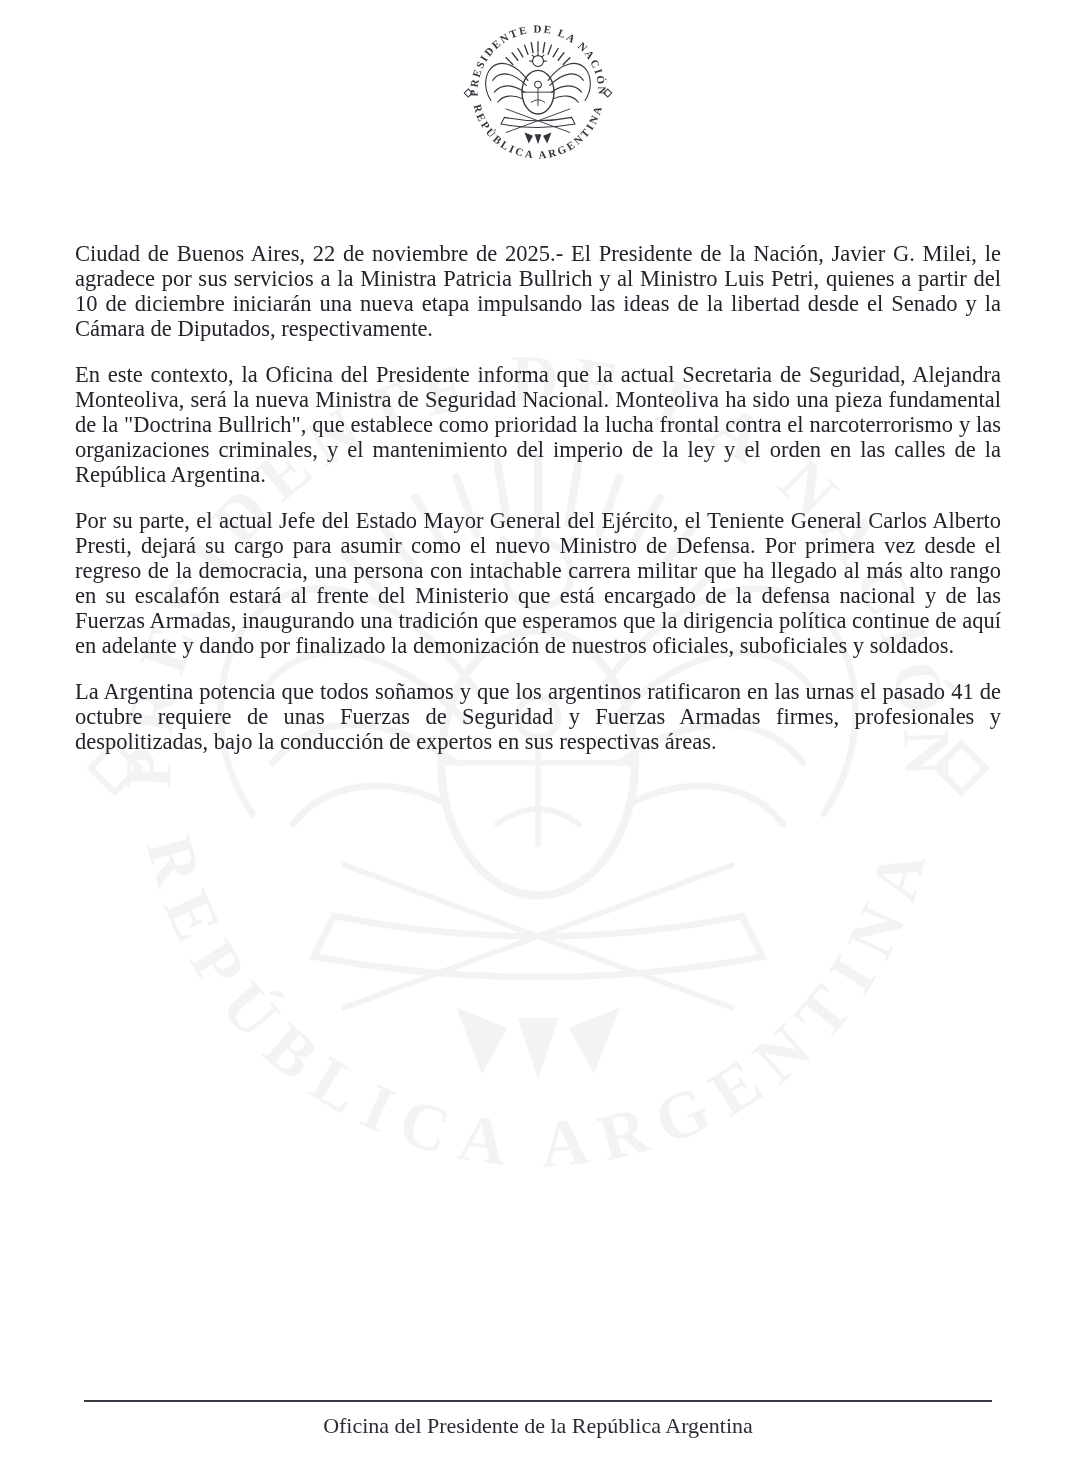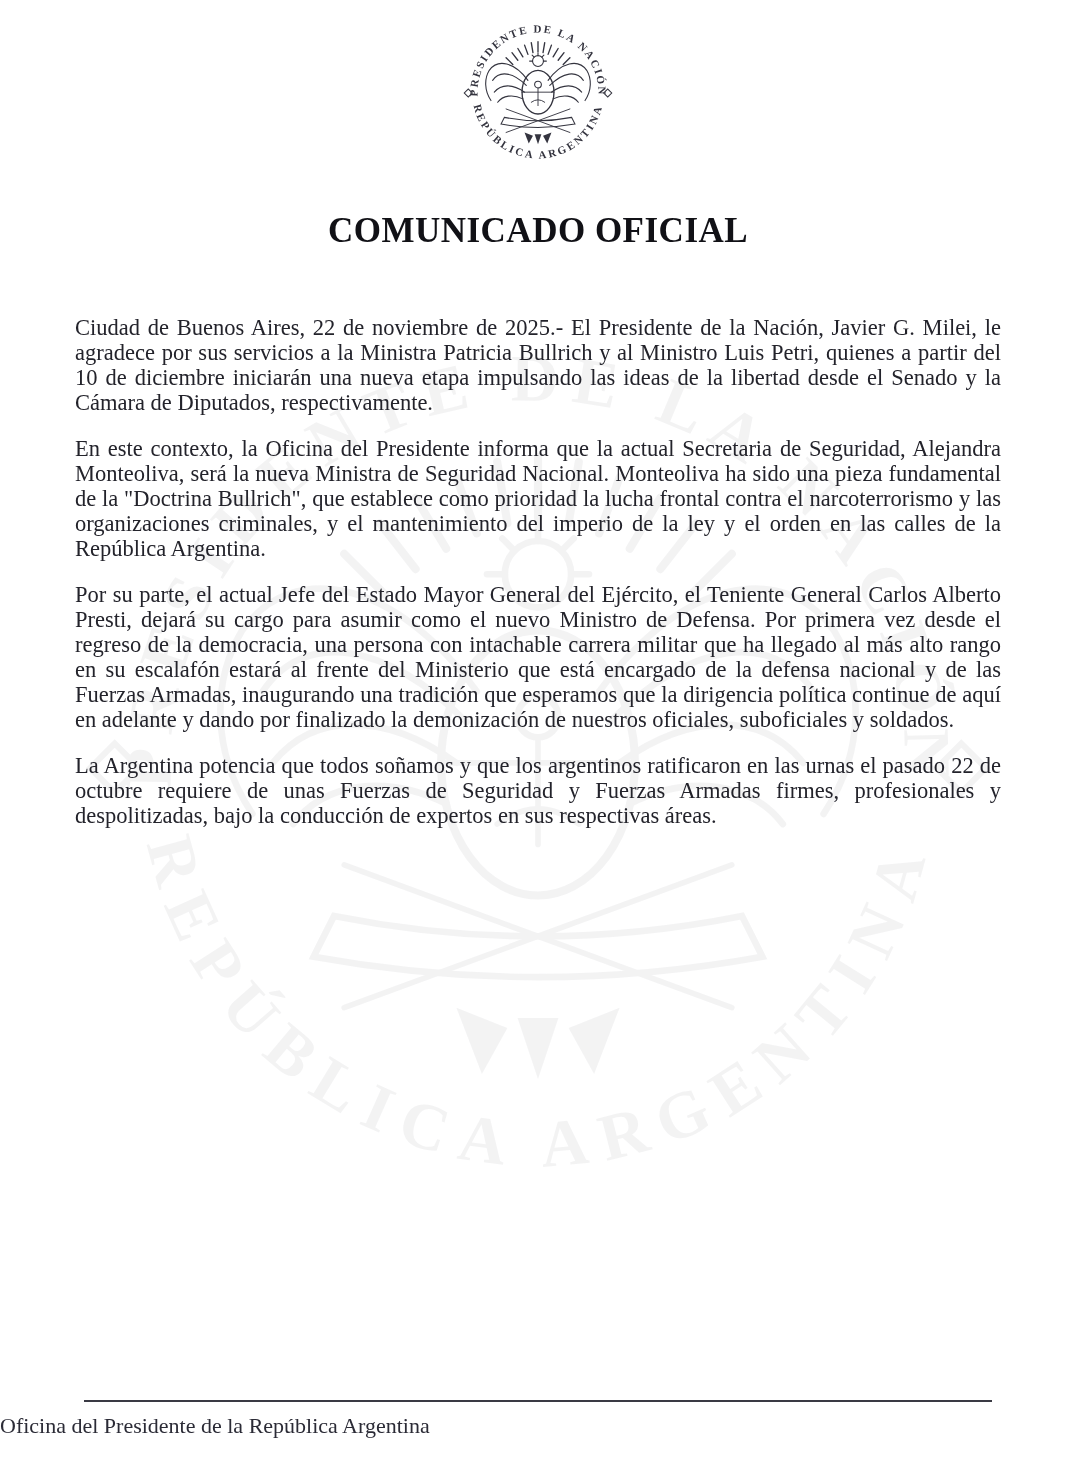--- a/index.html
+++ b/index.html
@@ -73,20 +73,21 @@
     z-index: 1;
   }
   .footer-rule {
     margin: 0 84px;
     border: none;
     border-top: 2px solid #3a3a44;
     height: 0;
   }
   .footer-text {
     margin-top: 11px;
+    text-align: center;
     font-size: 22px;
     color: #2b2b36;
   }
   
   .seal-defs { position: absolute; width: 0; height: 0; overflow: hidden; }
   .ring-text {
     font-family: "Liberation Serif", "DejaVu Serif", serif;
     font-weight: 700;
     fill: currentColor;
   }
@@ -159,27 +160,26 @@
 <div class="page">
 
   <svg class="seal-watermark" aria-hidden="true">
     <use href="#seal-sym" xlink:href="#seal-sym"></use>
   </svg>
 
   <svg class="seal-header" role="img">
     <use href="#seal-sym" xlink:href="#seal-sym"></use>
   </svg>
 
-  <h1 class="doc-title">COMUNICADO OFICIAL</h1>
 
   <div class="doc-body">
     <p>Ciudad de Buenos Aires, 22 de noviembre de 2025.- El Presidente de la Nación, Javier G. Milei, le agradece por sus servicios a la Ministra Patricia Bullrich y al Ministro Luis Petri, quienes a partir del 10 de diciembre iniciarán una nueva etapa impulsando las ideas de la libertad desde el Senado y la Cámara de Diputados, respectivamente.</p>
     <p>En este contexto, la Oficina del Presidente informa que la actual Secretaria de Seguridad, Alejandra Monteoliva, será la nueva Ministra de Seguridad Nacional. Monteoliva ha sido una pieza fundamental de la "Doctrina Bullrich", que establece como prioridad la lucha frontal contra el narcoterrorismo y las organizaciones criminales, y el mantenimiento del imperio de la ley y el orden en las calles de la República Argentina.</p>
     <p>Por su parte, el actual Jefe del Estado Mayor General del Ejército, el Teniente General Carlos Alberto Presti, dejará su cargo para asumir como el nuevo Ministro de Defensa. Por primera vez desde el regreso de la democracia, una persona con intachable carrera militar que ha llegado al más alto rango en su escalafón estará al frente del Ministerio que está encargado de la defensa nacional y de las Fuerzas Armadas, inaugurando una tradición que esperamos que la dirigencia política continue de aquí en adelante y dando por finalizado la demonización de nuestros oficiales, suboficiales y soldados.</p>
-    <p>La Argentina potencia que todos soñamos y que los argentinos ratificaron en las urnas el pasado 22 de octubre requiere de unas Fuerzas de Seguridad y Fuerzas Armadas firmes, profesionales y despolitizadas, bajo la conducción de expertos en sus respectivas áreas.</p>
+    <p>La Argentina potencia que todos soñamos y que los argentinos ratificaron en las urnas el pasado 41 de octubre requiere de unas Fuerzas de Seguridad y Fuerzas Armadas firmes, profesionales y despolitizadas, bajo la conducción de expertos en sus respectivas áreas.</p>
   </div>
 
   <div class="doc-footer">
     <hr class="footer-rule">
     <div class="footer-text">Oficina del Presidente de la República Argentina</div>
   </div>
 
 </div>
 
 </body></html>

